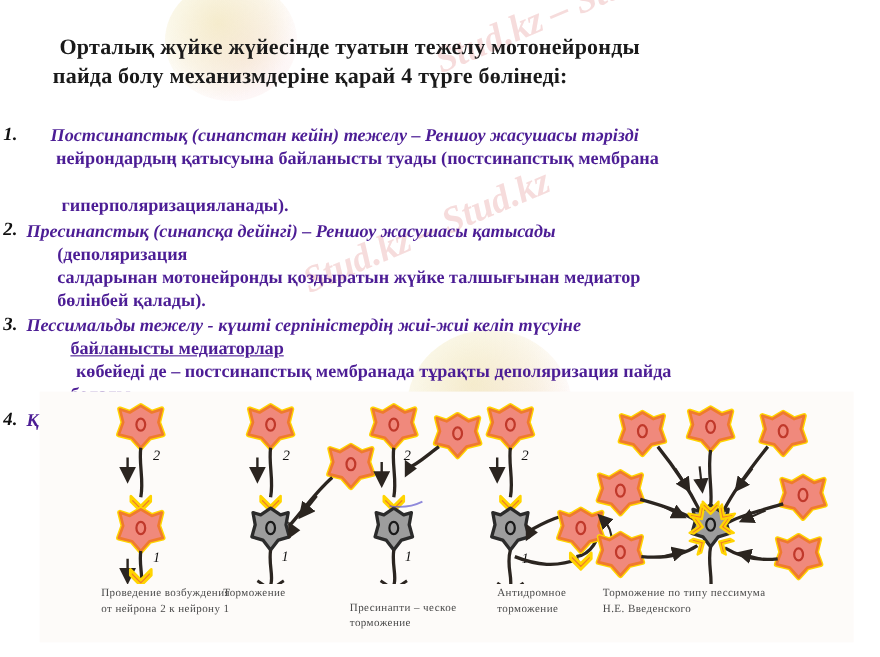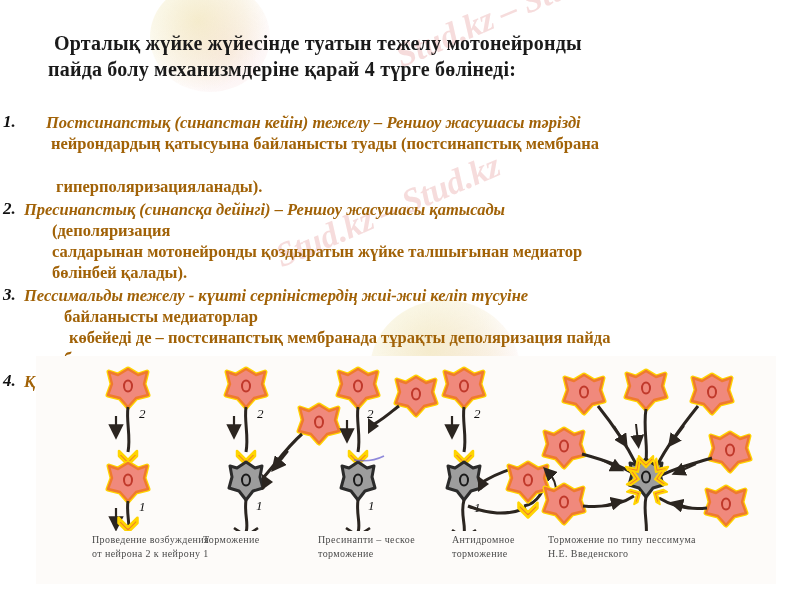--- a/index.html
+++ b/index.html
@@ -99,21 +99,21 @@
     left: 3px;
     top: 0;
     font-weight: bold;
     font-style: italic;
     font-size: 17px;
     color: #111;
   }
   .item-body {
     font-size: 16.5px;
     line-height: 21px;
-    color: #a16207;
+    color: #4c1d95;
     font-weight: bold;
   }
   .lead {
     font-style: italic;
     font-weight: bold;
   }
   .ln { display: block; }
 
   #item-1 .item-body { padding-left: 46px; }
   #item-1 .ln2 { padding-left: 0px; }
@@ -121,21 +121,21 @@
   #item-1 .ln4 { padding-left: 10px; margin-top: 22px; }
 
   #item-2 .num { left: 3px; }
   #item-2 .item-body { padding-left: 24px; }
   #item-2 .ln2 { padding-left: 28px; }
   #item-2 .ln3 { padding-left: 28px; }
   #item-2 .ln4 { padding-left: 28px; }
 
   #item-3 .num { left: 3px; }
   #item-3 .item-body { padding-left: 24px; }
-  #item-3 .ln2 { padding-left: 40px; }
+  #item-3 .ln2 { padding-left: 40px; text-decoration: underline; }
   #item-3 .ln3 { padding-left: 45px; }
   #item-3 .ln4 { padding-left: 40px; }
 
   #item-4 { margin-top: 1px; }
   #item-4 .num { left: 3px; }
   #item-4 .item-body { padding-left: 24px; }
 
   
   #figure {
     position: absolute;
@@ -150,21 +150,21 @@
   .panel-caption {
     position: absolute;
     font-family: Liberation Serif, serif;
     font-size: 10px;
     line-height: 13.5px;
     color: #4a4a4a;
     letter-spacing: 0.4px;
   }
   #cap-1 { left: 56px;  top: 177px; width: 120px; }
   #cap-2 { left: 167px; top: 177px; width: 115px; }
-  #cap-3 { left: 282px; top: 177px; width: 110px; }
+  #cap-3 { left: 282px; top: 190px; width: 110px; }
   #cap-4 { left: 416px; top: 177px; width: 115px; }
   #cap-5 { left: 512px; top: 177px; width: 160px; }
 </style>
 </head>
 <body>
 
 <div id="slide">
 
   <div class="wm-layer">
     <div class="wm-logo" style="left:150px; top:-18px;"></div>

